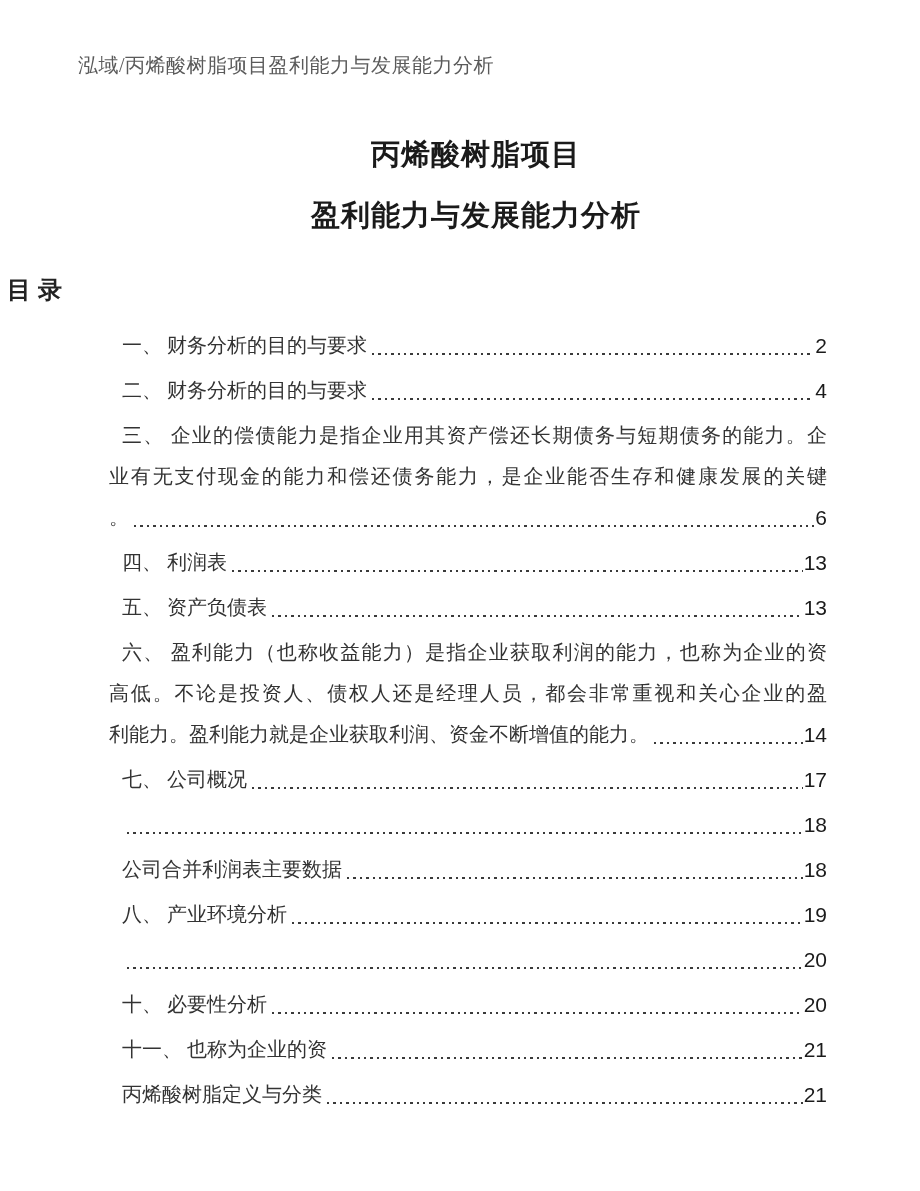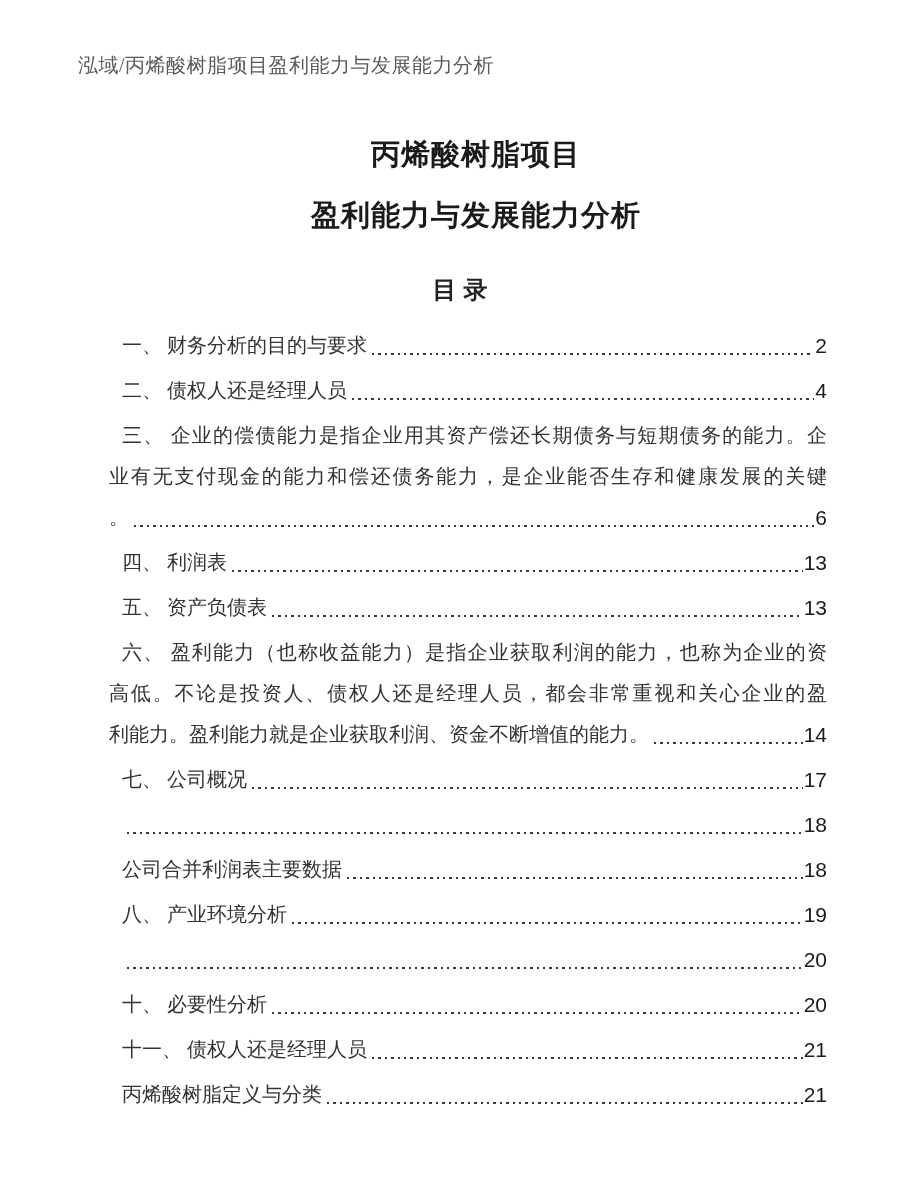--- a/index.html
+++ b/index.html
@@ -41,21 +41,20 @@
     color: #1a1a1a;
     letter-spacing: 1px;
   }
   .title-line.line1 { top: 119px; }
   .title-line.line2 { top: 180px; }
   .toc-heading {
     position: absolute;
     left: 0;
     top: 274px;
     width: 100%;
-    text-align: center;
     margin: 0;
     font-family: "Liberation Serif", serif;
     font-weight: bold;
     font-size: 24px;
     color: #222222;
     letter-spacing: 7px;
     text-indent: 7px;
   }
   .toc {
     position: absolute;
@@ -121,21 +120,21 @@
   <div class="toc" id="toc">
       <div class="toc-entry">
         <div class="toc-line last first">
           <span class="toc-text">一、 财务分析的目的与要求</span>
           <span class="dots"></span>
           <span class="pagenum">2</span>
         </div>
       </div>
       <div class="toc-entry">
         <div class="toc-line last first">
-          <span class="toc-text">二、 债权人还是经理人员</span>
+          <span class="toc-text">二、 财务分析的目的与要求</span>
           <span class="dots"></span>
           <span class="pagenum">4</span>
         </div>
       </div>
       <div class="toc-entry">
         <div class="toc-line full first"><span class="toc-text">三、 企业的偿债能力是指企业用其资产偿还长期债务与短期债务的能力。企</span></div>
         <div class="toc-line full"><span class="toc-text">业有无支付现金的能力和偿还债务能力，是企业能否生存和健康发展的关键</span></div>
         <div class="toc-line last">
           <span class="toc-text">。</span>
           <span class="dots"></span>
@@ -200,21 +199,21 @@
       </div>
       <div class="toc-entry">
         <div class="toc-line last first">
           <span class="toc-text">十、 必要性分析</span>
           <span class="dots"></span>
           <span class="pagenum">20</span>
         </div>
       </div>
       <div class="toc-entry">
         <div class="toc-line last first">
-          <span class="toc-text">十一、 债权人还是经理人员</span>
+          <span class="toc-text">十一、 也称为企业的资</span>
           <span class="dots"></span>
           <span class="pagenum">21</span>
         </div>
       </div>
       <div class="toc-entry">
         <div class="toc-line last first">
           <span class="toc-text">丙烯酸树脂定义与分类</span>
           <span class="dots"></span>
           <span class="pagenum">21</span>
         </div>

